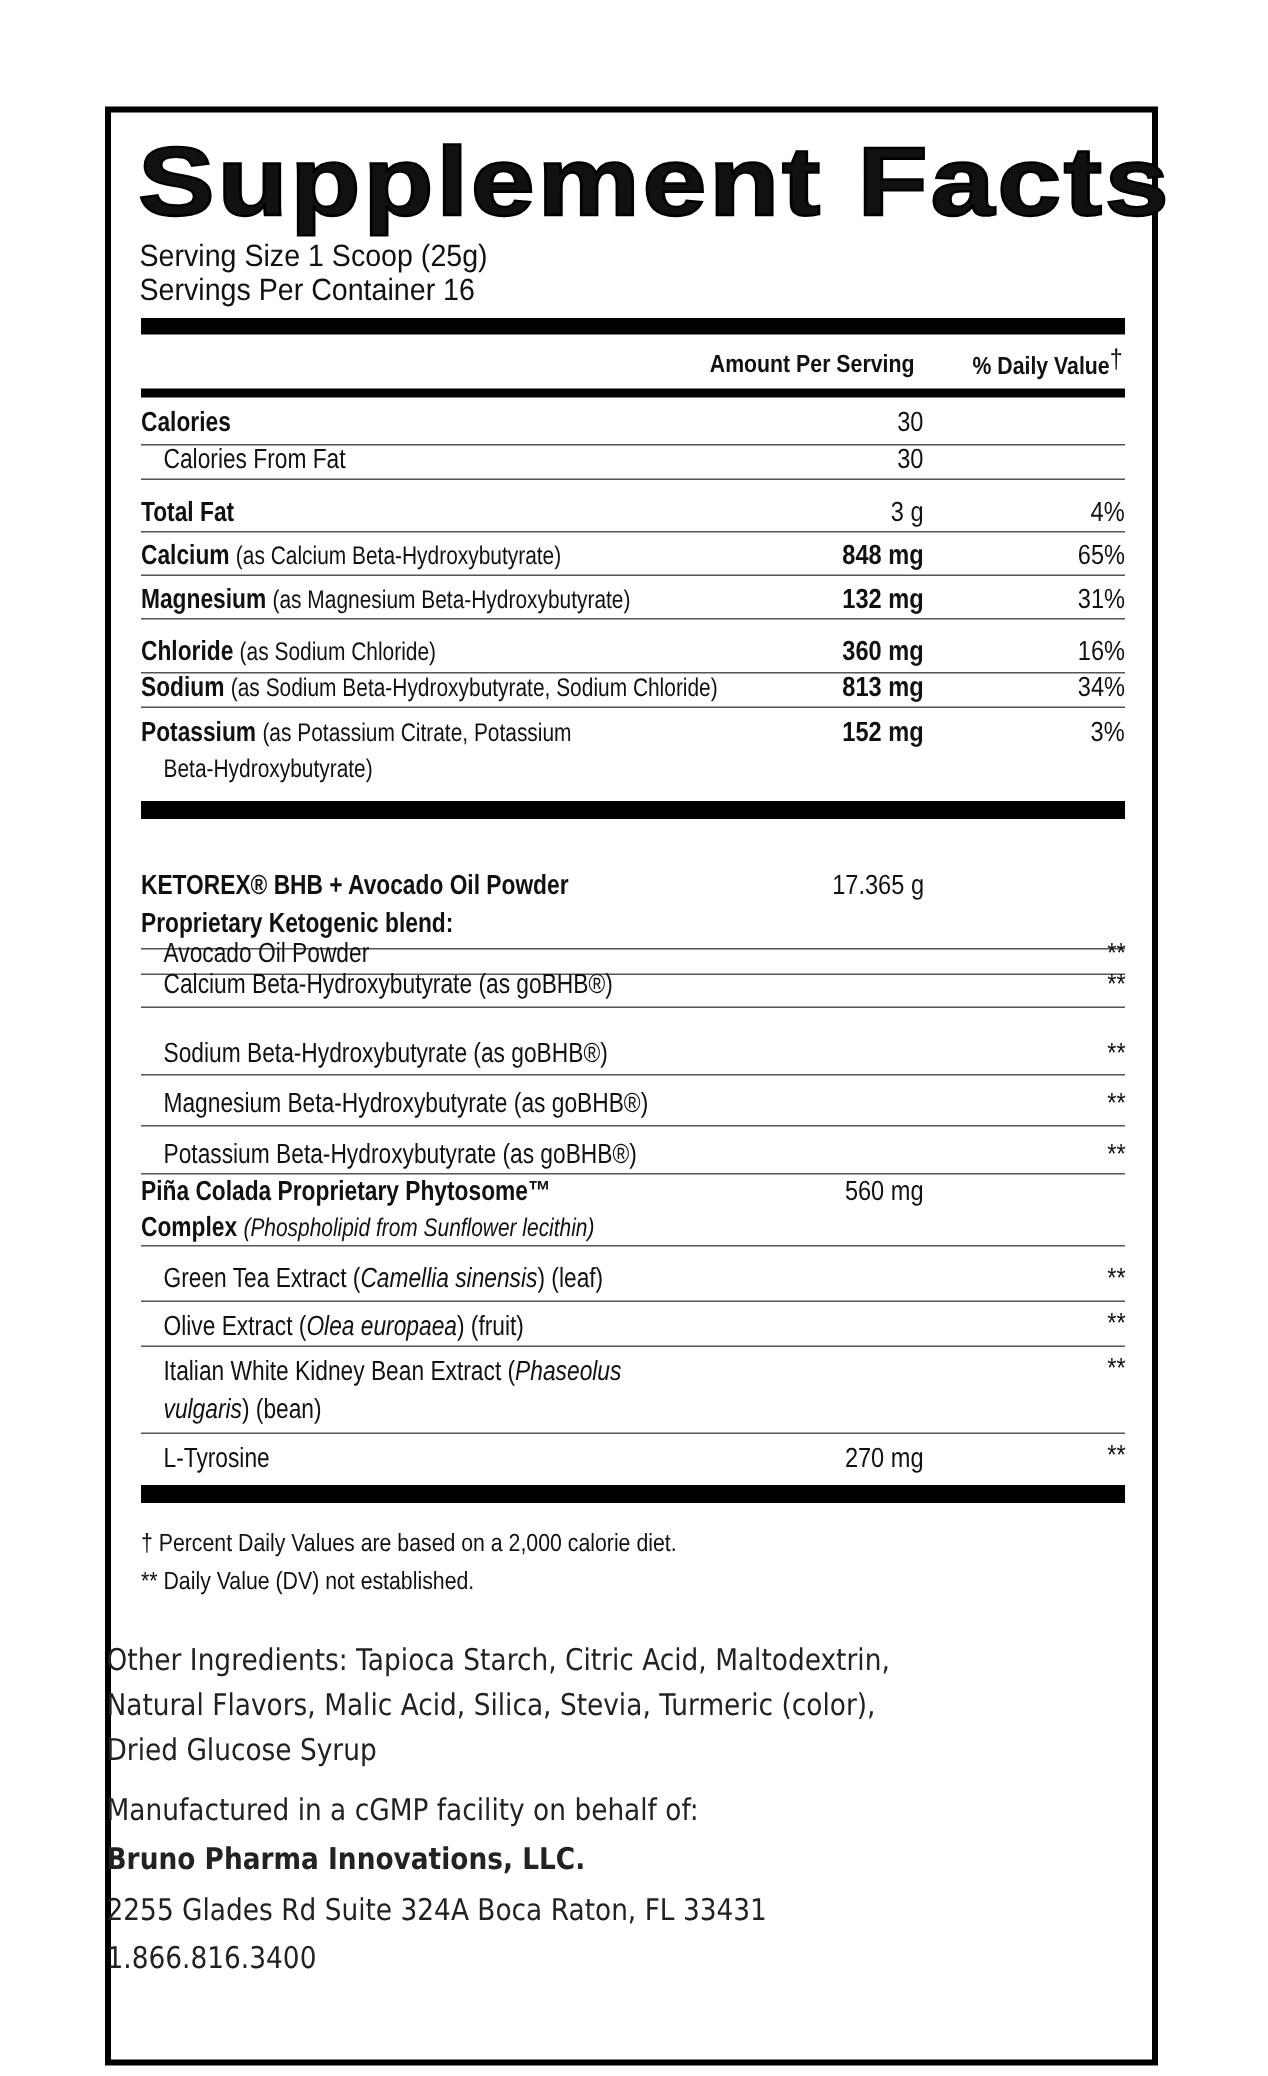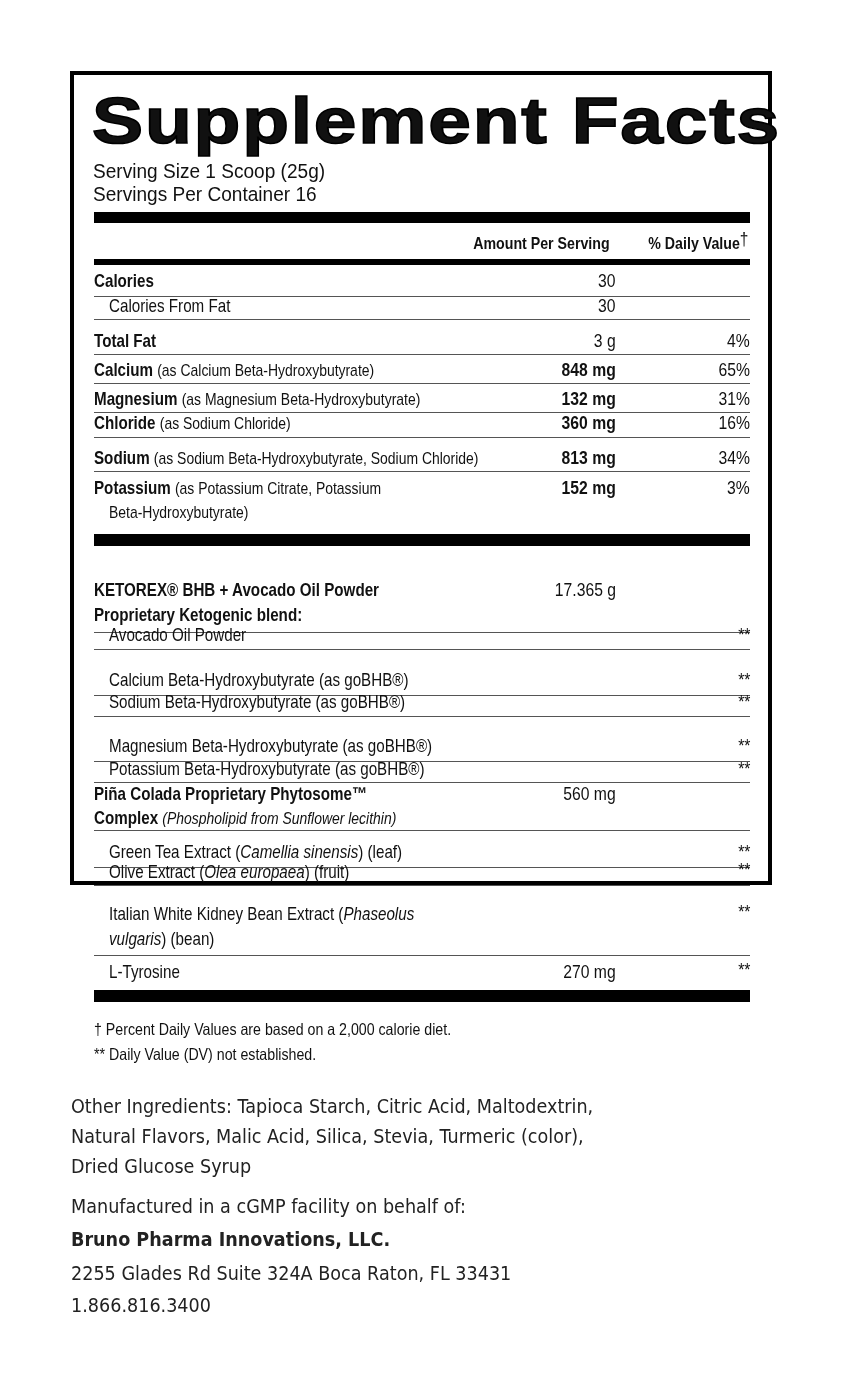--- a/index.html
+++ b/index.html
@@ -1,20 +1,20 @@
 <!DOCTYPE html>
 <html><head>
 <meta charset="utf-8">
 <style>
   * { box-sizing: border-box; margin: 0; padding: 0; }
   html, body { width: 845px; height: 1384px; background: #ffffff; }
   body { position: relative; color: #111; font-family: "Liberation Sans", sans-serif; }
 
   .panel {
-    position: absolute; left: 70px; top: 71px; width: 702px; height: 814px;
+    position: absolute; left: 70px; top: 71px; width: 702px; height: 1306px;
     border: 4px solid #000; background: #fff;
   }
   .title {
     position: absolute; left: 18px; top: 8px;
     font-family: "Liberation Sans", sans-serif; font-weight: 900;
     font-size: 65px; letter-spacing: 1.5px; line-height: 76px;
     transform: scaleX(1.18); transform-origin: left top;
     -webkit-text-stroke: 1.6px #000;
   }
   .serving {
@@ -103,21 +103,21 @@
     <div class="row" style="top:90px;height:29px">
       <div class="cell-name" style="top:3px"><b>Calcium</b> <span class="paren">(as Calcium Beta-Hydroxybutyrate)</span></div>
       <div class="cell-amt bold" style="top:3px">848 mg</div>
       <div class="cell-dv" style="top:3px">65%</div>
     </div>
     <div class="row" style="top:119px;height:29px">
       <div class="cell-name" style="top:3px"><b>Magnesium</b> <span class="paren">(as Magnesium Beta-Hydroxybutyrate)</span></div>
       <div class="cell-amt bold" style="top:3px">132 mg</div>
       <div class="cell-dv" style="top:3px">31%</div>
     </div>
-    <div class="row" style="top:143px;height:30px">
+    <div class="row" style="top:154px;height:30px">
       <div class="cell-name" style="top:3px"><b>Chloride</b> <span class="paren">(as Sodium Chloride)</span></div>
       <div class="cell-amt bold" style="top:3px">360 mg</div>
       <div class="cell-dv" style="top:3px">16%</div>
     </div>
     <div class="row" style="top:178px;height:29px">
       <div class="cell-name" style="top:3px"><b>Sodium</b> <span class="paren">(as Sodium Beta-Hydroxybutyrate, Sodium Chloride)</span></div>
       <div class="cell-amt bold" style="top:3px">813 mg</div>
       <div class="cell-dv" style="top:3px">34%</div>
     </div>
     <div class="row noborder" style="top:207px;height:60px">
@@ -133,47 +133,47 @@
   <div class="table" style="top:487px">
     <div class="row" style="top:16px;height:55px">
       <div class="cell-name bold" style="top:0">KETOREX® BHB + Avocado Oil Powder</div>
       <div class="cell-name bold" style="top:25px">Proprietary Ketogenic blend:</div>
       <div class="cell-amt" style="top:0">17.365 g</div>
     </div>
     <div class="row" style="top:55px;height:33px">
       <div class="cell-name indent" style="top:6px">Avocado Oil Powder</div>
       <div class="cell-dv" style="top:6px">**</div>
     </div>
-    <div class="row" style="top:100px;height:34px">
+    <div class="row" style="top:76px;height:34px">
       <div class="cell-name indent" style="top:6px"><span>Calcium Beta-Hydroxybutyrate (as goBHB</span><span>®)</span></div>
       <div class="cell-dv" style="top:6px">**</div>
     </div>
     <div class="row" style="top:122px;height:33px">
       <div class="cell-name indent" style="top:6px"><span>Sodium Beta-Hydroxybutyrate (as goBHB</span><span>®)</span></div>
       <div class="cell-dv" style="top:6px">**</div>
     </div>
-    <div class="row" style="top:166px;height:34px">
+    <div class="row" style="top:155px;height:34px">
       <div class="cell-name indent" style="top:6px"><span>Magnesium Beta-Hydroxybutyrate (as goBHB</span><span>®)</span></div>
       <div class="cell-dv" style="top:6px">**</div>
     </div>
     <div class="row" style="top:189px;height:32px">
       <div class="cell-name indent" style="top:6px"><span>Potassium Beta-Hydroxybutyrate (as goBHB</span><span>®)</span></div>
       <div class="cell-dv" style="top:6px">**</div>
     </div>
 
     <div class="row" style="top:215px;height:54px">
       <div class="cell-name bold" style="top:5px">Piña Colada Proprietary Phytosome™</div>
       <div class="cell-name" style="top:29px"><b>Complex</b> <span class="paren ital">(Phospholipid from Sunflower lecithin)</span></div>
       <div class="cell-amt" style="top:5px">560 mg</div>
     </div>
     <div class="row" style="top:275px;height:31px">
       <div class="cell-name indent" style="top:3px"><span>Green Tea Extract (</span><span class="ital">Camellia sinensis</span><span>) (leaf)</span></div>
       <div class="cell-dv" style="top:3px">**</div>
     </div>
-    <div class="row" style="top:294px;height:30px">
+    <div class="row" style="top:306px;height:30px">
       <div class="cell-name indent" style="top:4px"><span>Olive Extract (</span><span class="ital">Olea europaea</span><span>) (fruit)</span></div>
       <div class="cell-dv" style="top:2px">**</div>
     </div>
     <div class="row" style="top:336px;height:58px">
       <div class="cell-name indent" style="top:4px"><span>Italian White Kidney Bean Extract (</span><span class="ital">Phaseolus</span></div>
       <div class="cell-name indent" style="top:29px"><span class="ital">vulgaris</span><span>) (bean)</span></div>
       <div class="cell-dv" style="top:2px">**</div>
     </div>
     <div class="row noborder" style="top:394px;height:32px">
       <div class="cell-name indent" style="top:4px">L-Tyrosine</div>

